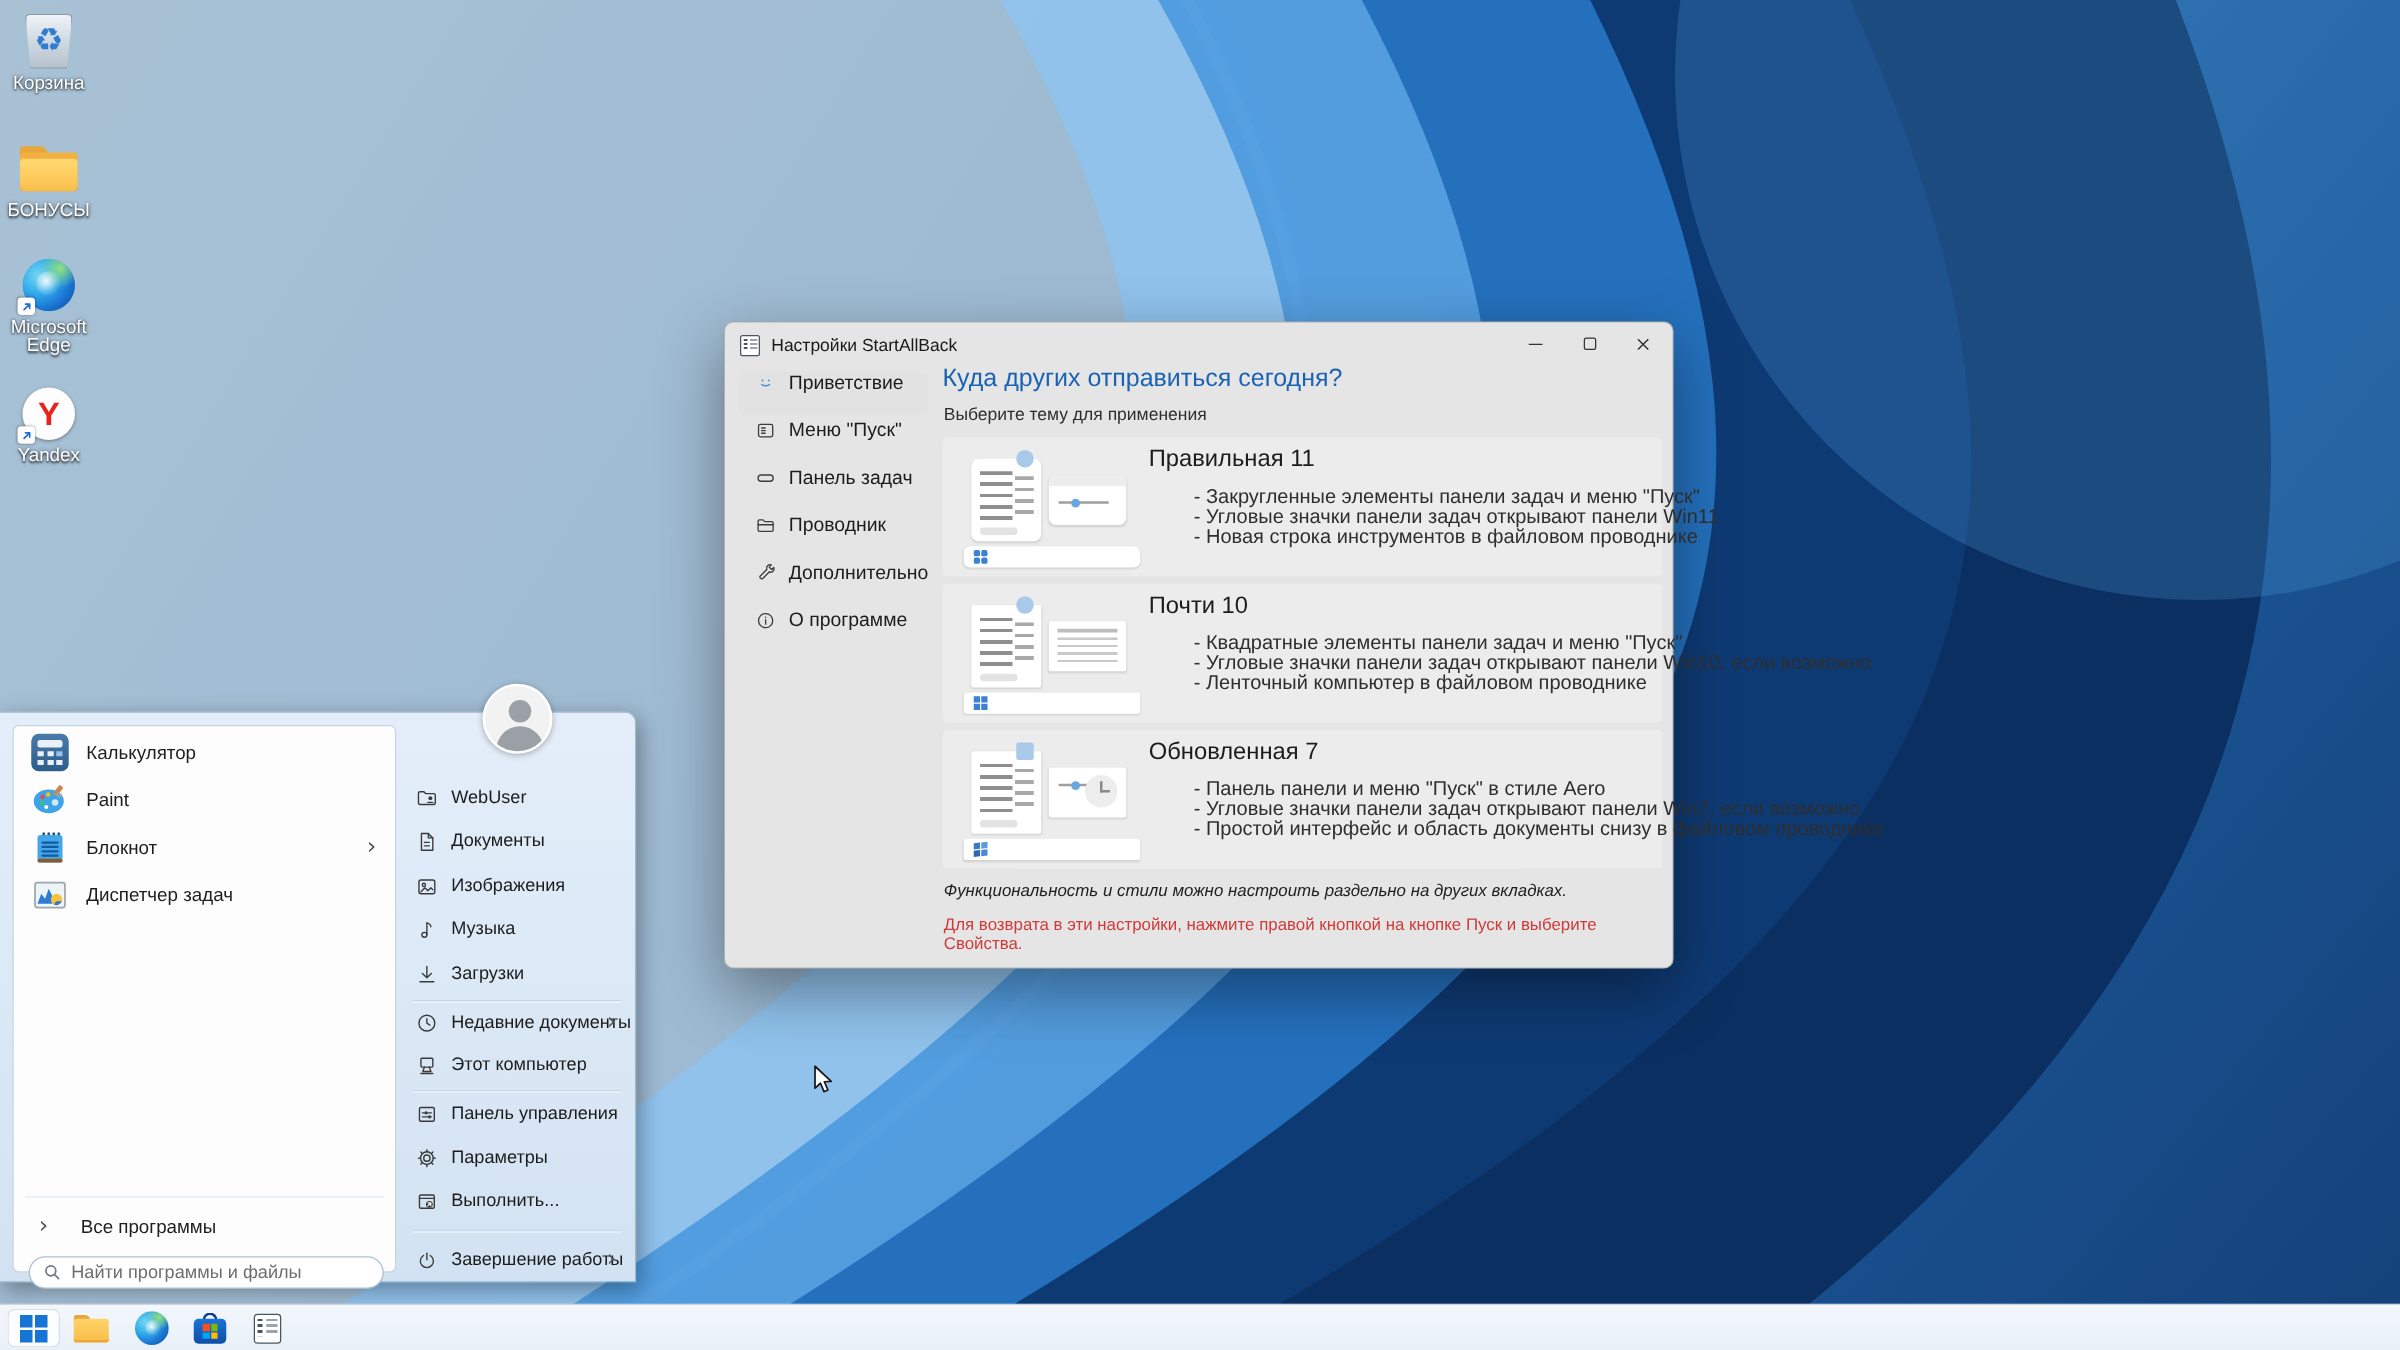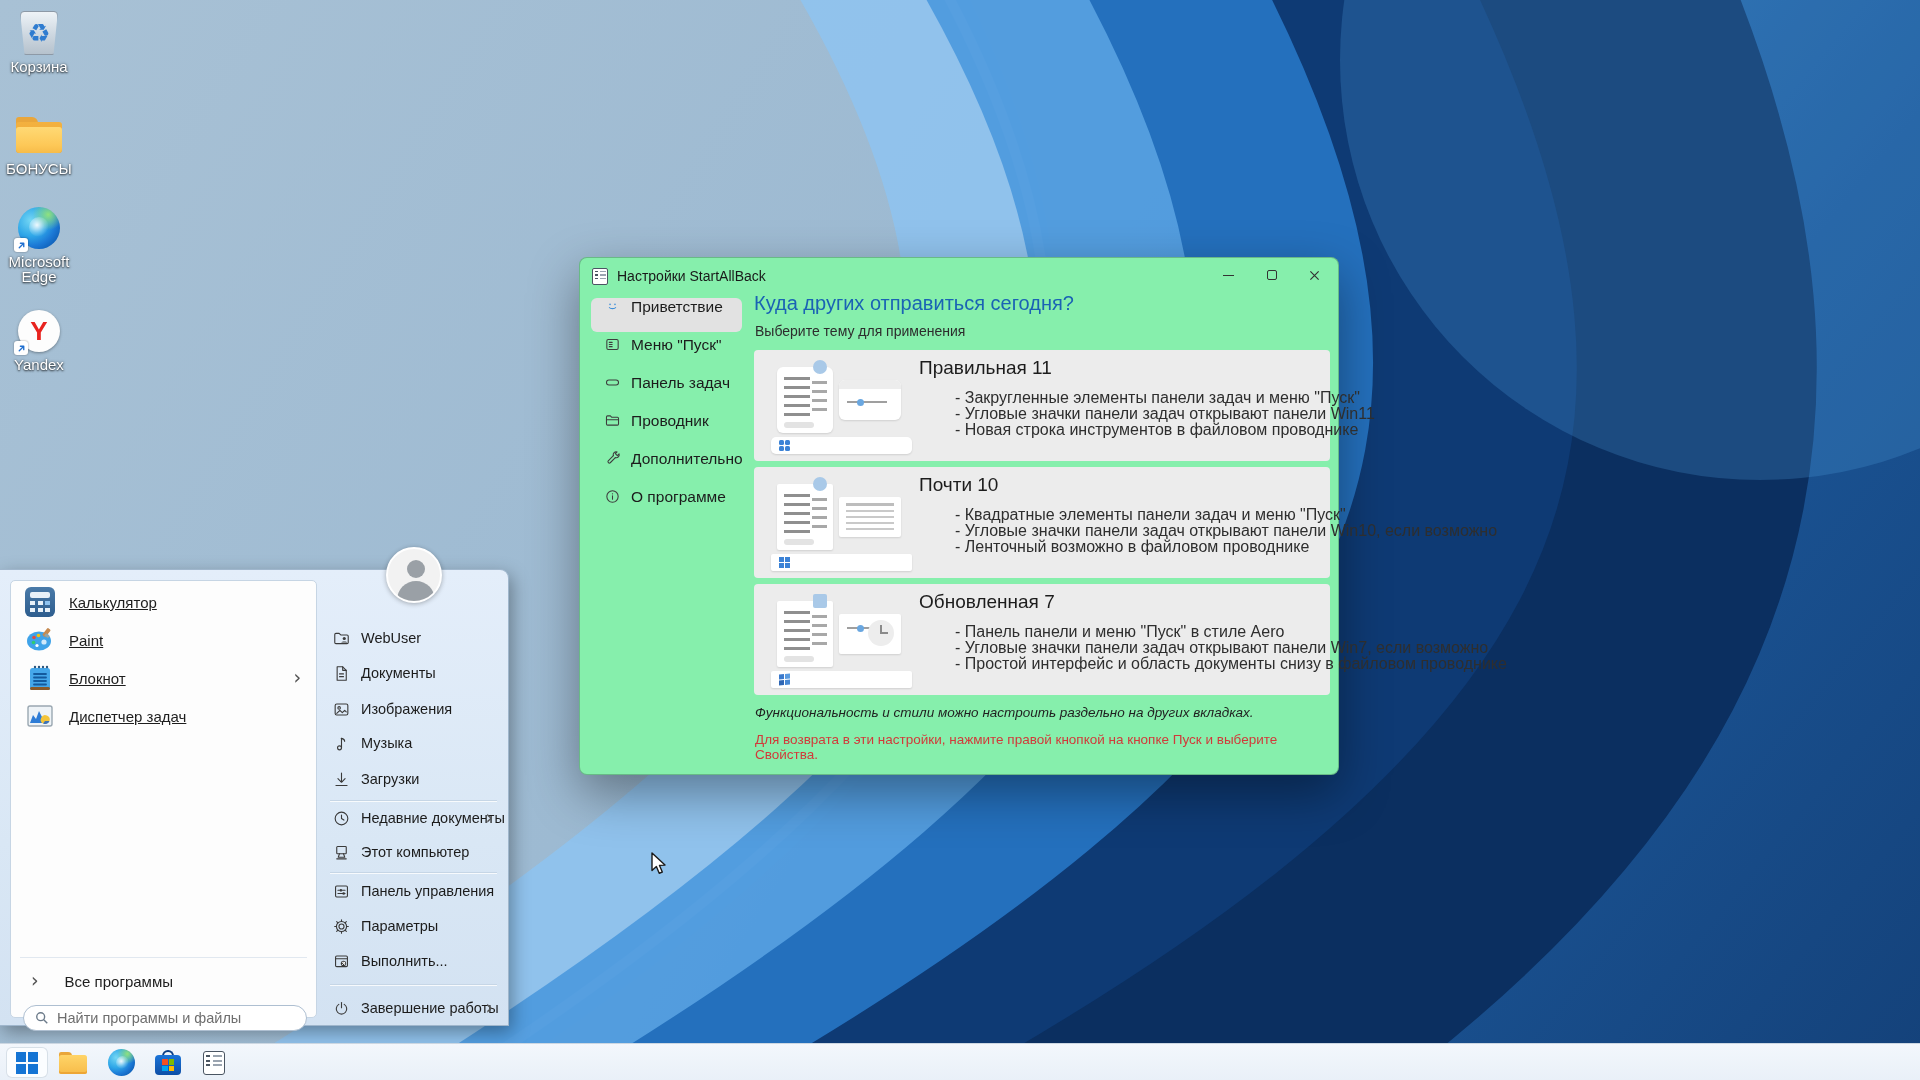--- a/index.html
+++ b/index.html
@@ -28,21 +28,21 @@
   .edge-ball { width:42px; height:42px; border-radius:50%;
     background: radial-gradient(circle at 72% 18%, #8fe27e 0%, rgba(143,226,126,0) 34%),
                 radial-gradient(circle at 30% 32%, #74d7f4 0%, #2fa7e8 38%, #1c79d6 62%, #0b57ad 88%, #0a4c98 100%); }
   .edge-ball::after { content:""; position:absolute; width:20px; height:20px; left:13px; top:12px; border-radius:50%;
     background: radial-gradient(circle at 40% 40%, rgba(255,255,255,.9) 0%, rgba(255,255,255,.25) 45%, transparent 70%); }
 
   .ya-ball { width:42px; height:42px; border-radius:50%; background:#fdfdfd; box-shadow:0 1px 3px rgba(0,0,0,.35); display:flex; align-items:center; justify-content:center; }
   .ya-ball::before { content:"Y"; font-weight:bold; font-size:26px; color:#e8231f; }
 
   
-  #sab-window { position:absolute; left:579px; top:257px; width:760px; height:518px; background:#86efac; border:1px solid rgba(0,0,0,.22); border-radius:8px; box-shadow:0 18px 50px rgba(0,0,0,.38); }
+  #sab-window { position:absolute; left:579px; top:257px; width:760px; height:518px; background:#e5e5e5; border:1px solid rgba(0,0,0,.22); border-radius:8px; box-shadow:0 18px 50px rgba(0,0,0,.38); }
   .titlebar { position:absolute; left:0; top:0; right:0; height:36px; }
   .titlebar .app-ic { position:absolute; left:12px; top:10px; width:16px; height:17px; background:#fff; border:1.4px solid #4a5562; border-radius:2px; }
   .titlebar .app-ic::before { content:""; position:absolute; left:2px; top:2px; width:3px; height:10px; background:repeating-linear-gradient(to bottom,#4a5562 0 1.5px,transparent 1.5px 3.5px); }
   .titlebar .app-ic::after { content:""; position:absolute; right:1.5px; top:2px; width:6px; height:9px; background:repeating-linear-gradient(to bottom,#9aa4b0 0 1.5px,transparent 1.5px 3.5px); }
   .titlebar .ttl { position:absolute; left:37px; top:10px; font-size:14px; color:#191919; }
   .winbtn { position:absolute; top:0; width:44px; height:34px; display:flex; align-items:center; justify-content:center; }
   .winbtn.min { right:88px; } .winbtn.max { right:44px; } .winbtn.close { right:2px; }
   .glyph-min { width:11px; height:0; border-top:1.2px solid #333; }
   .glyph-max { width:10px; height:10px; border:1.2px solid #333; border-radius:2px; }
   .winbtn svg { width:11px; height:11px; stroke:#333; stroke-width:1.3; }
@@ -94,21 +94,21 @@
   .thumb.t3 .th-logo i:nth-child(3){background:#2e66b4;} .thumb.t3 .th-logo i:nth-child(4){background:#4788d4;}
 
   .footer-note { position:absolute; left:175px; top:447px; font-size:13.5px; color:#1f1f1f;font-style:italic; }
   .footer-warning { position:absolute; left:175px; top:474px; font-size:13.5px; color:#d13a3a; }
 
   
   #start-menu { position:absolute; left:0; top:569px; width:509px; height:457px; background:linear-gradient(180deg,#e4eefa 0%,#d9e7f5 60%,#d3e2f2 100%); border:1px solid #9fb6cc; border-left:none; border-radius:0 9px 0 0; box-shadow:3px 6px 18px rgba(0,0,0,.35); }
   .sm-left { position:absolute; left:10px; top:10px; width:307px; height:438px; background:#fdfdfd; border:1px solid #c6d5e4; border-radius:5px; }
   .sm-item { position:absolute; left:4px; width:296px; height:38px; display:flex; align-items:center; border-radius:4px; }
   .sm-item .smi-ic { width:30px; height:30px; margin-left:10px; flex:0 0 auto; position:relative; }
-  .sm-item .smi-lbl { margin-left:14px; font-size:15px; color:#1e1e1e; white-space:nowrap;text-decoration:underline; }
+  .sm-item .smi-lbl { margin-left:14px; font-size:15px; color:#1e1e1e; white-space:nowrap; }
   .sm-item .chev { position:absolute; right:10px; color:#555; }
   .chev::before { content:"›"; font-family:"DejaVu Sans",sans-serif; font-size:19px; line-height:1; }
   .sm-sep { position:absolute; left:9px; right:9px; height:1px; background:#e1e8f0; }
   .all-programs { position:absolute; left:4px; top:385px; width:296px; height:30px; display:flex; align-items:center; }
   .all-programs .chev-l { margin-left:16px; color:#555; }
   .all-programs .ap-lbl { margin-left:26px; font-size:15px; color:#1e1e1e; }
   .search-box { position:absolute; left:12px; top:424px; width:284px; height:26px; background:#fff; border:1px solid #aebfd1; border-radius:13px; display:flex; align-items:center; }
   .search-box svg { width:14px; height:14px; margin-left:11px; stroke:#6c7b8a; stroke-width:1.6; fill:none; flex:0 0 auto; }
   .search-box input { border:none; outline:none; background:transparent; margin-left:8px; width:230px; font-size:14.5px; color:#222; font-family:"Liberation Sans",sans-serif; }
   .search-box input::placeholder { color:#6e6e6e; opacity:1; }
@@ -340,21 +340,21 @@
               <i></i>
               <i></i>
               <i></i>
             </span>
           </div>
       </div>
       <div class="t-title">Почти 10</div>
       <div class="t-bullets">
         <div>- Квадратные элементы панели задач и меню "Пуск"</div>
         <div>- Угловые значки панели задач открывают панели Win10, если возможно</div>
-        <div>- Ленточный возможно в файловом проводнике</div>
+        <div>- Ленточный компьютер в файловом проводнике</div>
       </div>
     </div>
 
     <div class="theme-card c3">
       <div class="thumb t3">
         <div class="th-menu">
             <span class="th-avatar"></span>
             <i class="th-lines-l"></i>
             <i class="th-lines-r"></i>
             <span class="th-search"></span>

